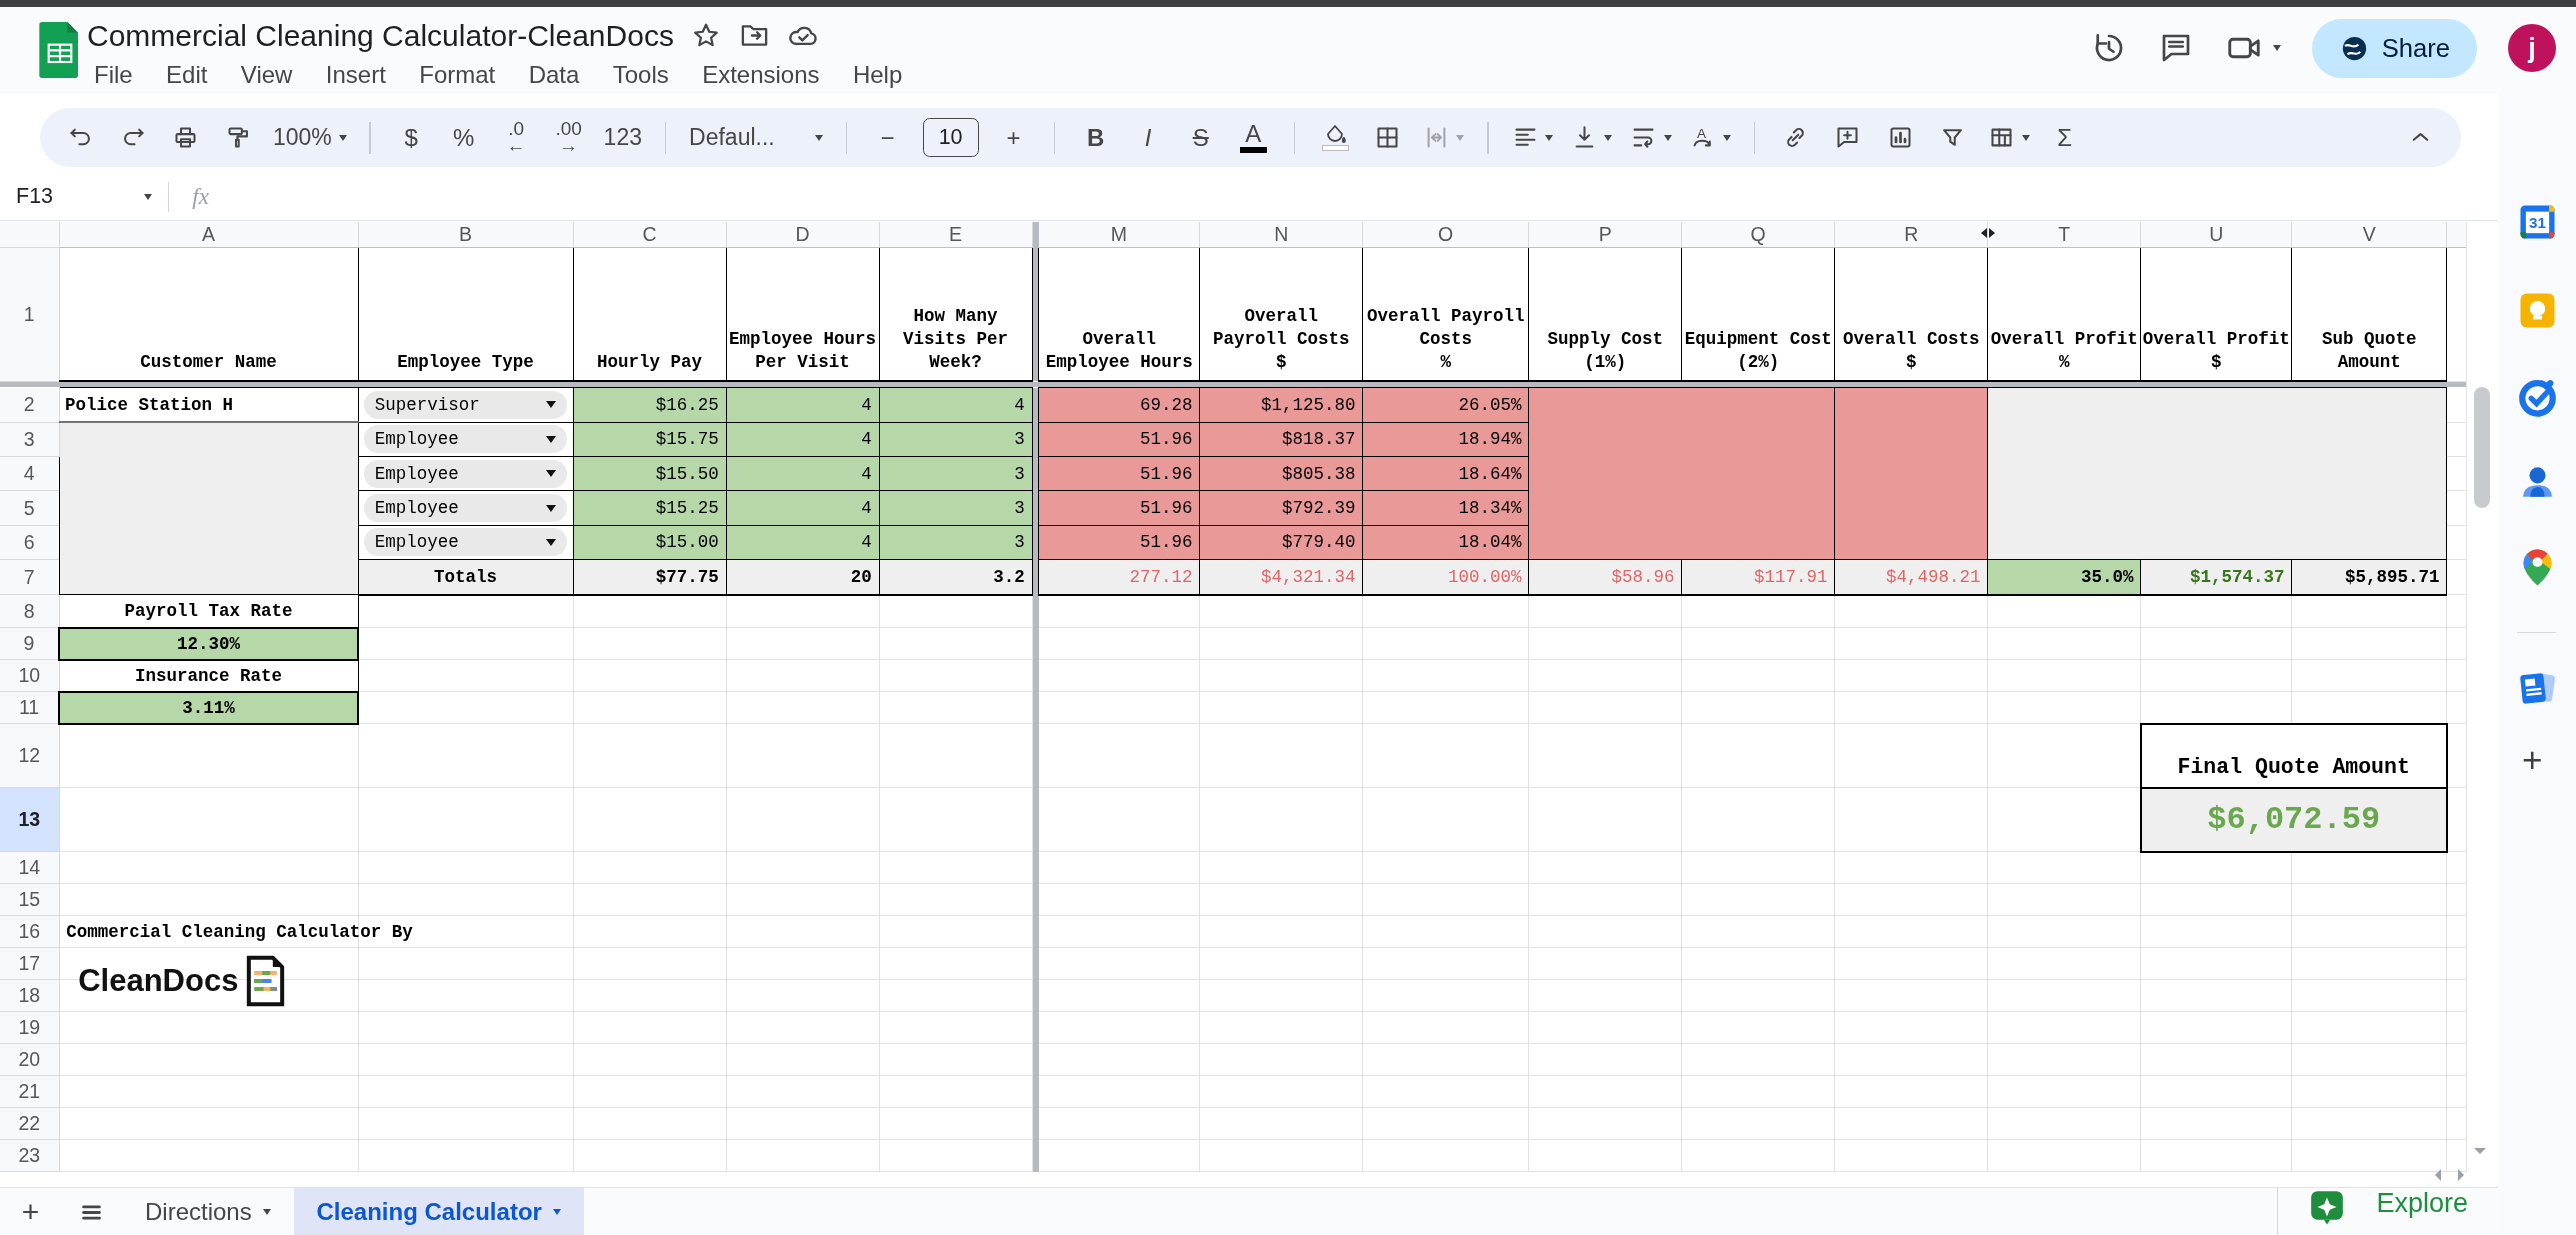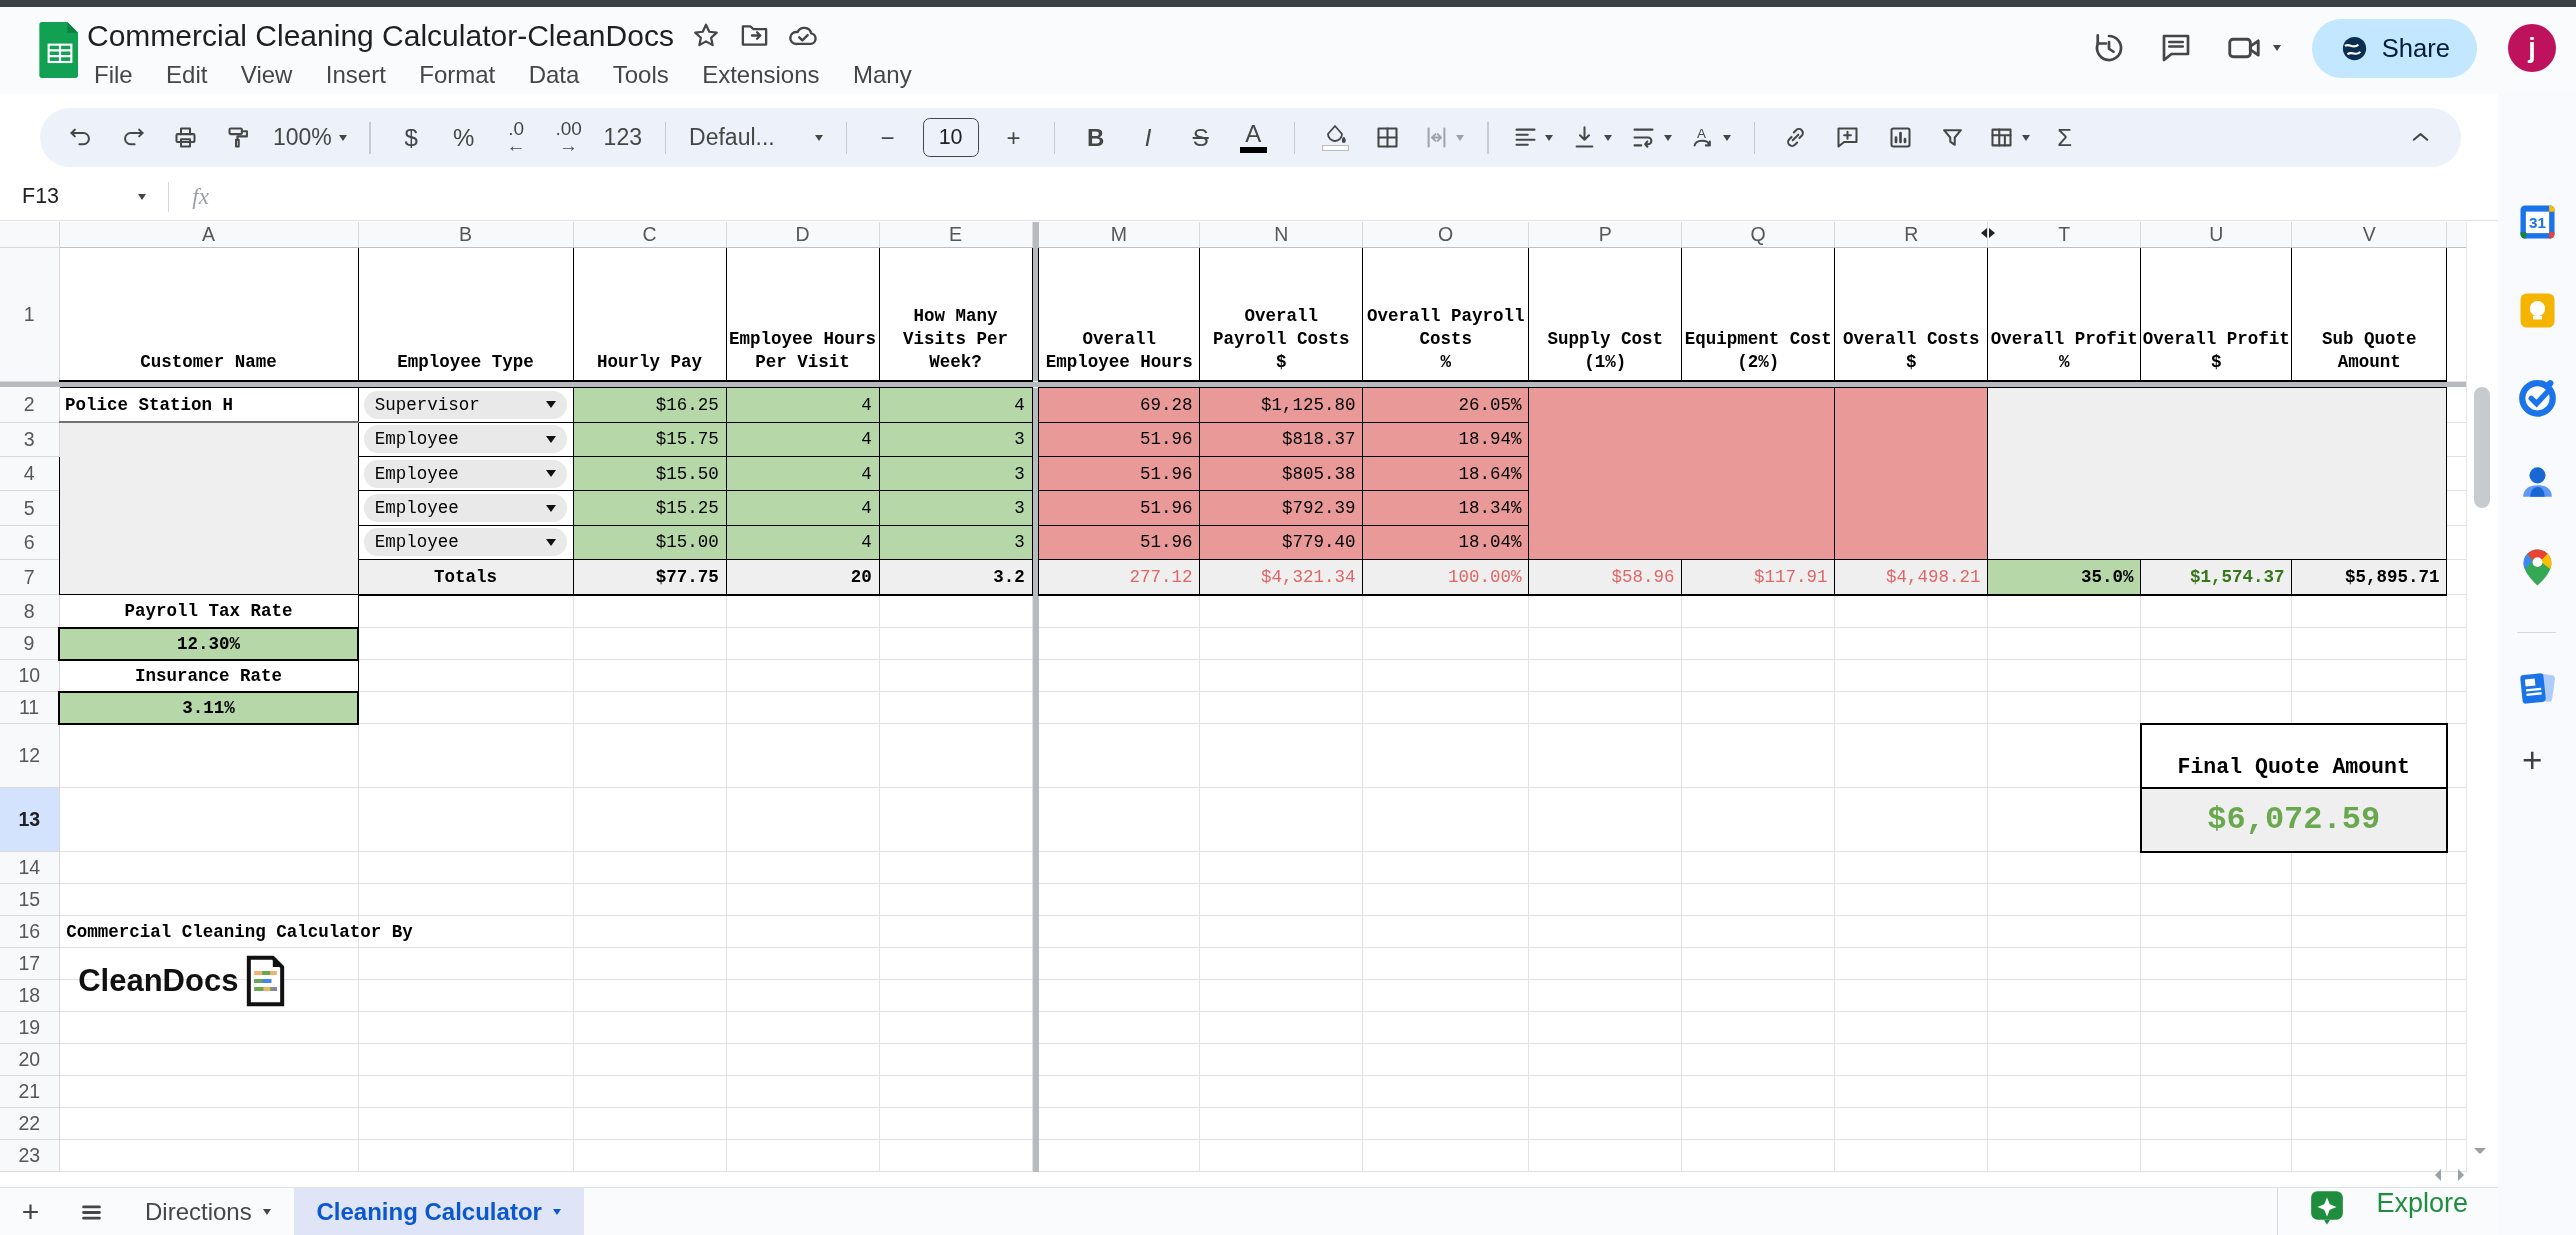--- a/index.html
+++ b/index.html
@@ -39,21 +39,21 @@
   #font-size-box { width:56px; height:39px; border:1.3px solid #444746; border-radius:6.7px;
     display:flex; align-items:center; justify-content:center; font-size:21.5px; color:#202124; background:#edf2fa; }
   .glyph { font-size:24px; color:#444746; }
   #text-color-btn, #fill-color-btn { flex-direction:column; gap:1.3px; }
   .colorbar { width:27px; height:6.7px; }
   #toolbar-collapse { margin-left:auto; }
 
   
   #formulabar { position:absolute; left:0; top:173px; width:2498px; height:48px; background:#fff;
     border-bottom:0.7px solid #e0e3e7; display:flex; align-items:center; }
-  #name-box { width:168px; display:flex; align-items:center; justify-content:space-between; padding:0 22px; }
+  #name-box { width:168px; display:flex; align-items:center; justify-content:space-between; padding:0 16px; }
   #name-box-text { font-size:21.5px; color:#202124; }
   #fb-sep { width:1.3px; height:30px; background:#d4d7dc; }
   #fx { font-style:italic; font-family:"Liberation Serif", serif; font-size:23px; color:#9aa0a6; margin-left:23px; }
 
   
   #gridwrap { position:absolute; left:0; top:222px; width:2466px; height:951px; background:#fff; }
   table { border-collapse:collapse; table-layout:fixed; width:2466px; }
   td { padding:0; border-right:0.7px solid #e2e2e2; border-bottom:0.7px solid #e2e2e2; background:#fff;
     font-family:"Liberation Mono","DejaVu Sans Mono",monospace; font-size:17.5px; color:#000;
     vertical-align:middle; overflow:hidden; }
@@ -159,21 +159,21 @@
   </div>
   <div id="menu-row">
     <span class="menu-item">File</span>
     <span class="menu-item">Edit</span>
     <span class="menu-item">View</span>
     <span class="menu-item">Insert</span>
     <span class="menu-item">Format</span>
     <span class="menu-item">Data</span>
     <span class="menu-item">Tools</span>
     <span class="menu-item">Extensions</span>
-    <span class="menu-item">Many</span>
+    <span class="menu-item">Help</span>
   </div>
   <div id="appbar-right">
     <span>
       <svg class="ico" width="36" height="36" viewBox="0 0 24 24">
           <path d="M12 4a8 8 0 1 1-7.4 5"></path>
           <path d="M4.5 3.5V9H10"></path>
           <path d="M12 8v4.5l3 2"></path>
         </svg>
     </span>
     <span>

